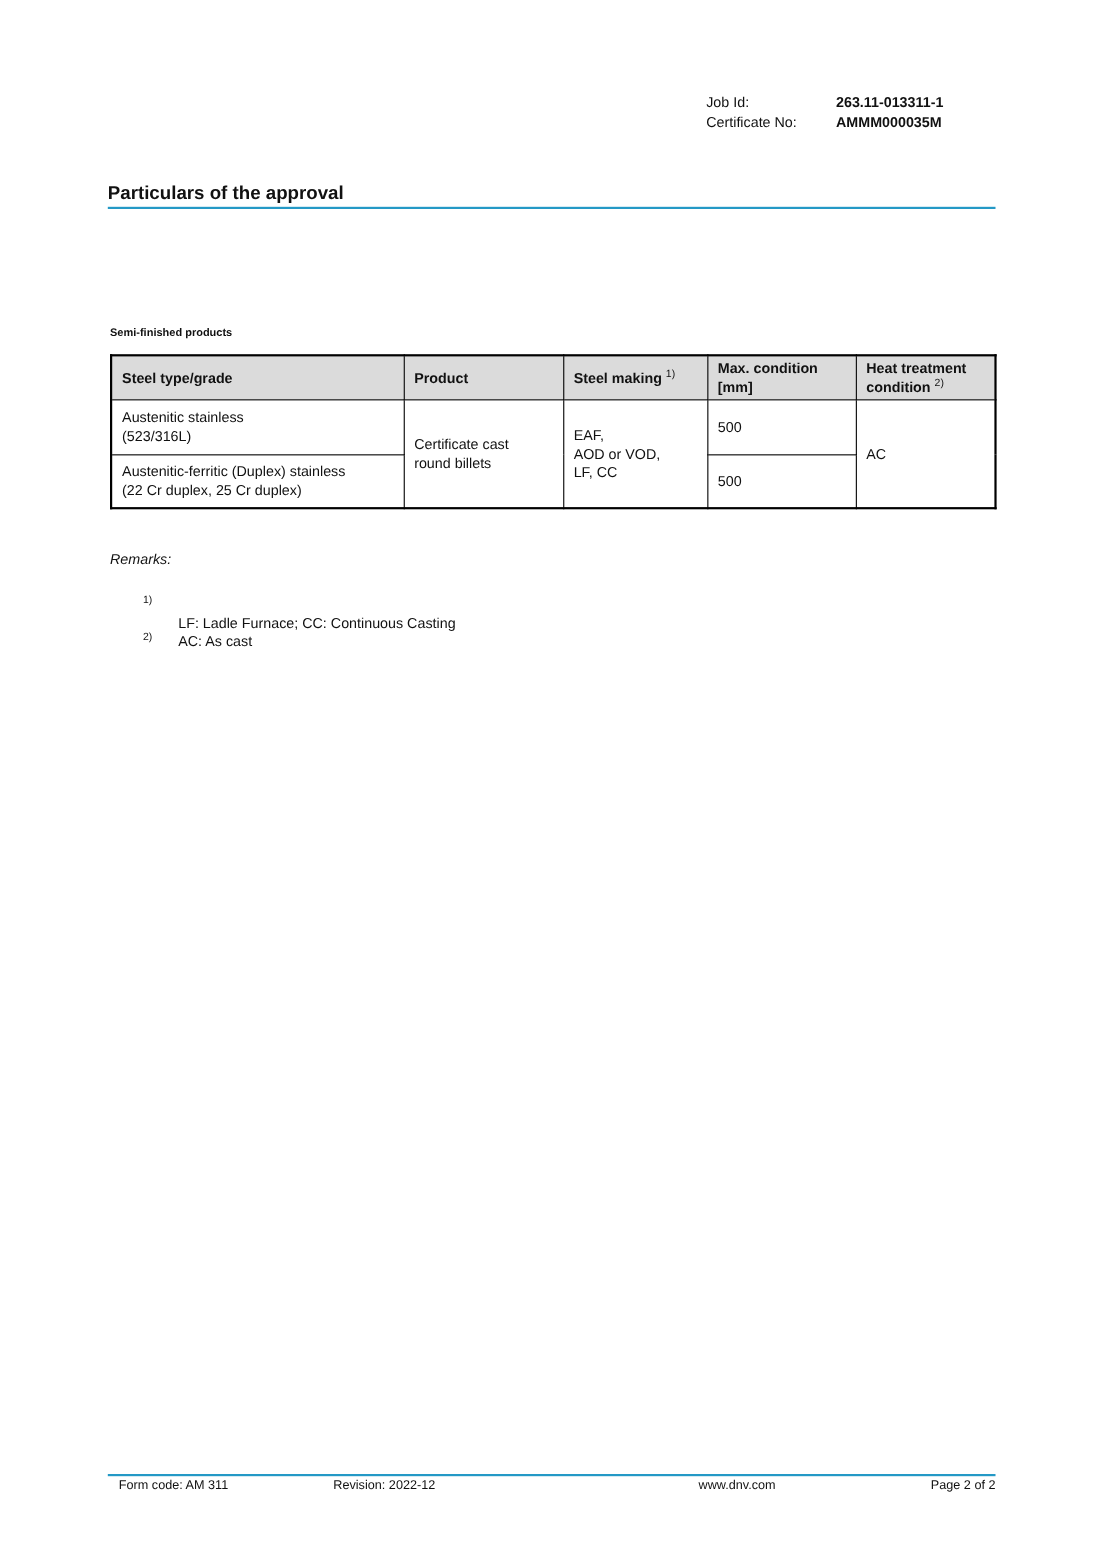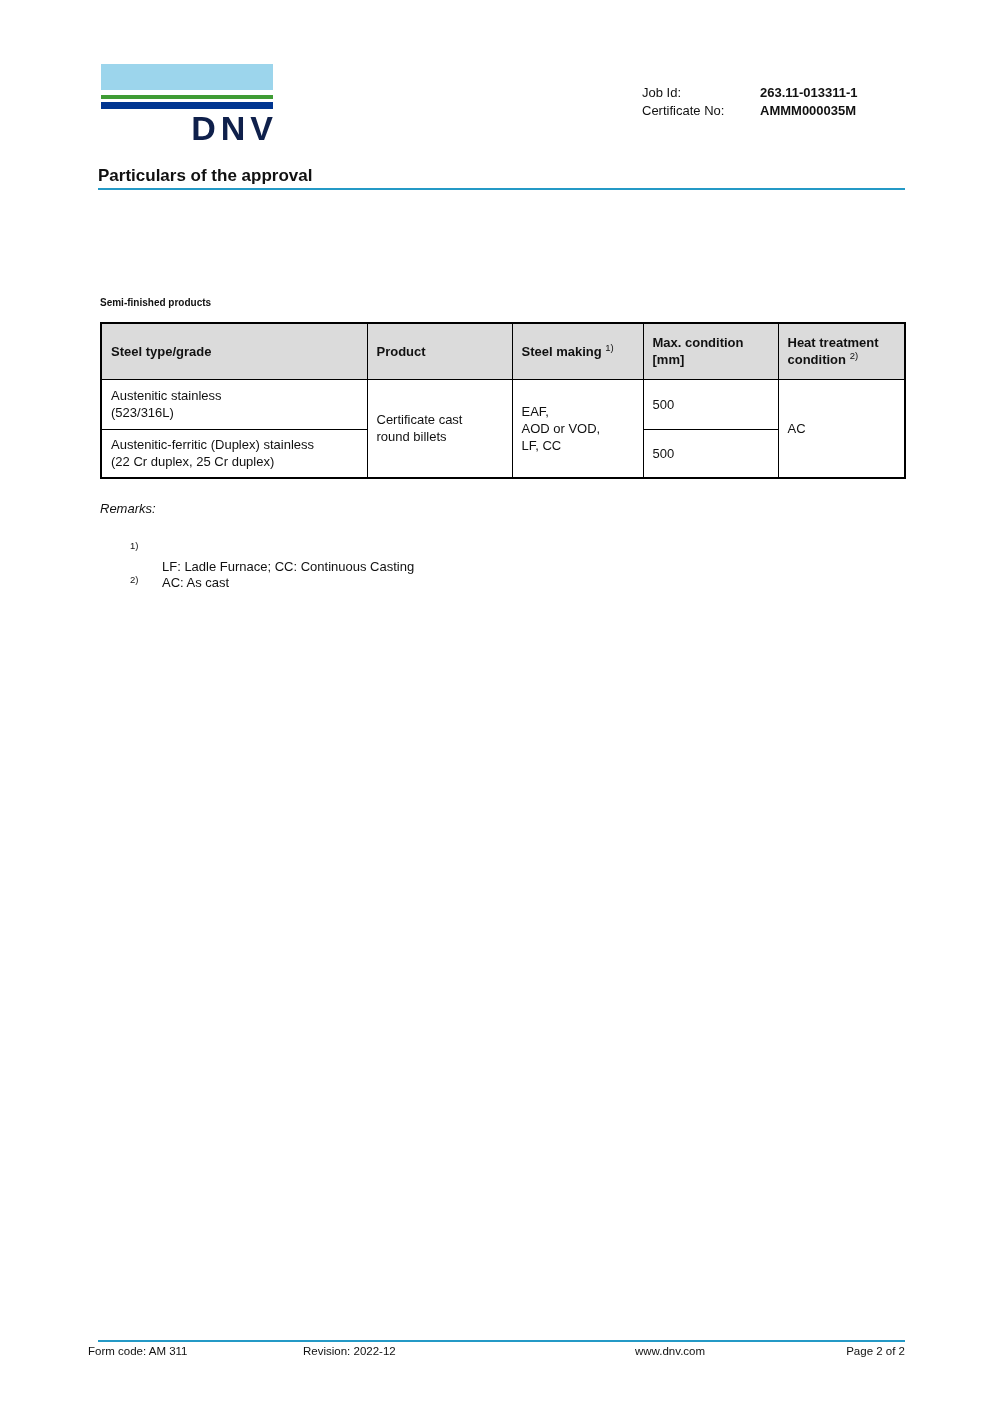--- a/index.html
+++ b/index.html
@@ -51,51 +51,45 @@
   }
   .products-table th, .products-table td {
     border: 1.5px solid #000;
     padding: 2px 9px;
     text-align: left; vertical-align: middle;
   }
   .products-table th {
     background: var(--table-header-bg, #DBDBDB);
     font-weight: bold;
   }
-  .products-table thead tr { height: 56px; }
+  .products-table thead tr { height: 40px; }
   .products-table .r1 { height: 50px; margin-top: 39px; }
   .products-table .r2 { height: 49px; }
   sup { font-size: 9.5px; font-weight: normal; line-height: 0; }
   .nw { white-space: nowrap; }
 
   
   .remarks-label { position: absolute; left: 100px; top: 501px; font-size: 13px; font-style: italic; }
   .remark { position: absolute; font-size: 13px; line-height: 17.5px; }
   .remark .sup-n { position: absolute; left: -32px; top: -3px; font-size: 9.5px; }
   .remark-1 { left: 162px; top: 540px; }
   .remark-2 { left: 162px; top: 574px; }
 
   
   .footer-text { position: absolute; top: 1345px; font-size: 11.5px; }
-  .f-form { left: 88px; }
+  .f-form { left: 108px; }
   .f-rev  { left: 303px; }
   .f-web  { left: 635px; }
   .f-page { right: 95px; text-align: right; }
 </style>
 </head>
 <body>
 
 <div class="page">
 
-  <div class="logo">
-    <div class="logo-sky"></div>
-    <div class="logo-green"></div>
-    <div class="logo-blue"></div>
-    <div class="logo-text">DNV</div>
-  </div>
 
   <div class="docinfo">
     <div>
       <span class="lbl">Job Id:</span><span class="val">263.11-013311-1</span>
     </div>
     <div>
       <span class="lbl">Certificate No:</span><span class="val">AMMM000035M</span>
     </div>
   </div>
 

